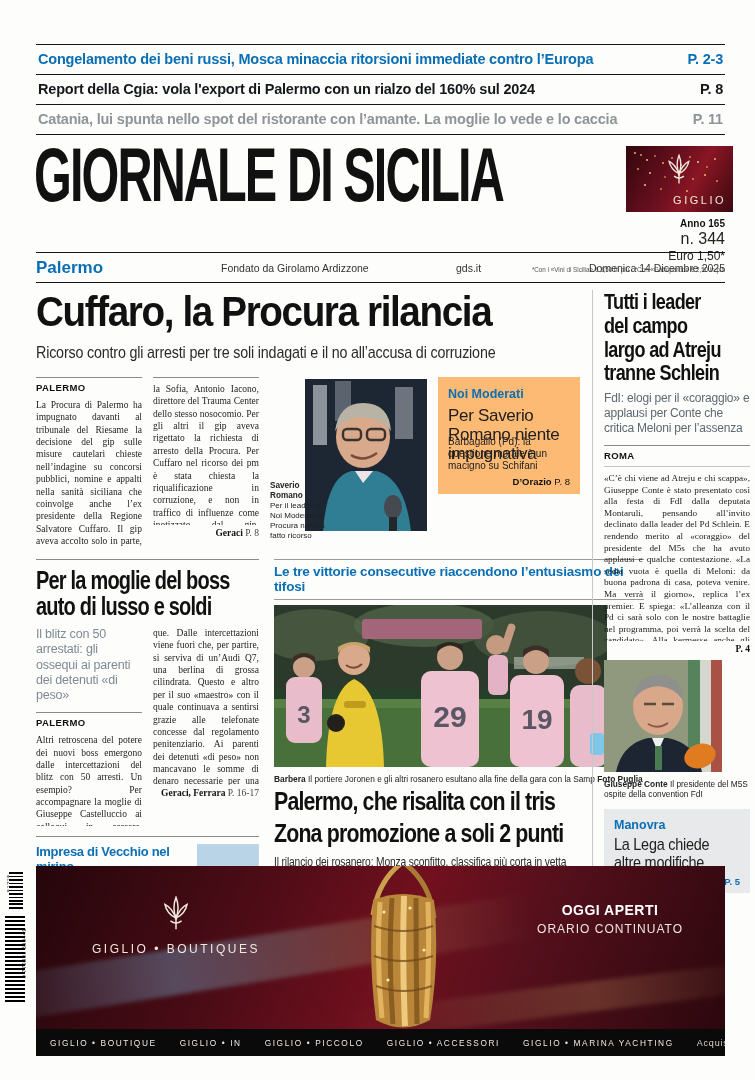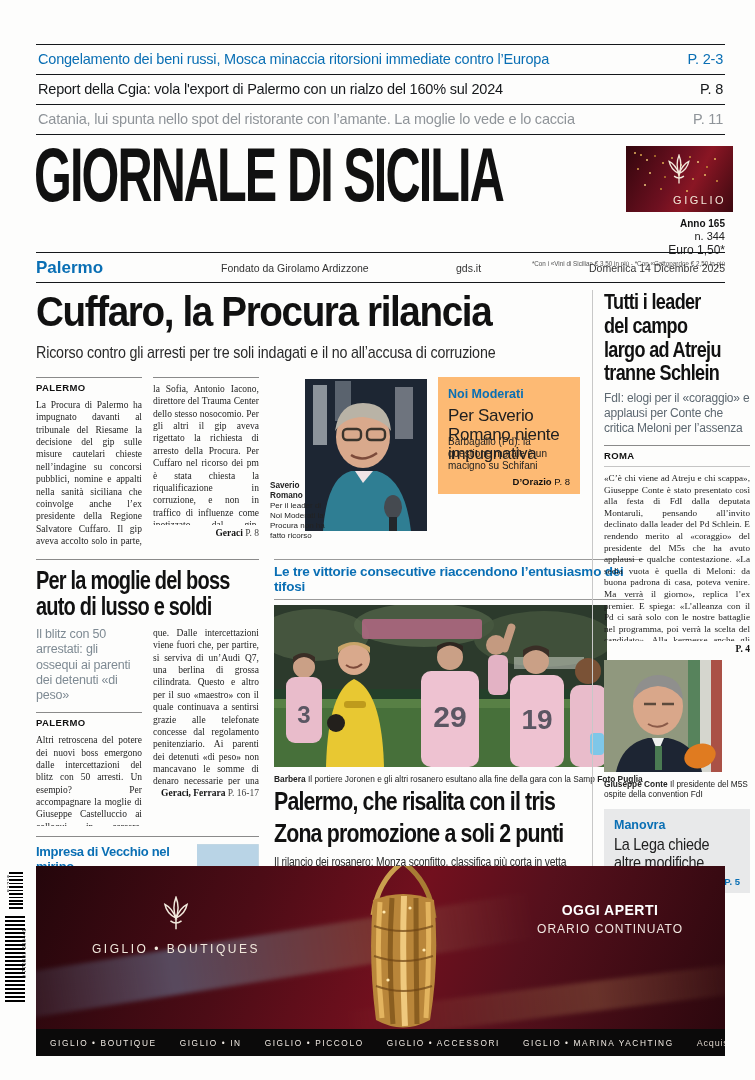--- a/index.html
+++ b/index.html
@@ -8,21 +8,21 @@
     position:relative; width:755px; height:1080px; background:#fdfdfc;
     margin:0 auto; overflow:hidden;
     font-family:"Liberation Sans", sans-serif; color:#111;
   }
   .serif { font-family:"Liberation Serif", serif; }
 
   
   .strips { position:absolute; left:36px; right:30px; top:44px; }
   .strip { display:flex; justify-content:space-between; align-items:center;
            border-top:1.5px solid #15181b; padding:6px 2px 7px 2px;
-           font-size:14.5px; font-weight:normal; letter-spacing:-.2px; }
+           font-size:14.5px; font-weight:bold; letter-spacing:-.2px; }
   .strip:last-child { border-bottom:1.5px solid #15181b; }
   .strip.blue, .strip.blue .pref { color:#0a6fb4; }
   .strip.black, .strip.black .pref { color:#15181b; }
   .strip.gray, .strip.gray .pref { color:#8f9499; }
   .pref { white-space:nowrap; margin-left:12px; }
 
   
   .masthead { position:absolute; left:34px; top:140px; width:560px; height:76px; }
   .masthead h1 { font-size:76px; font-weight:bold; letter-spacing:-3px; line-height:.92;
                  white-space:nowrap; transform:scaleX(.64); transform-origin:left top; }
@@ -33,21 +33,21 @@
       background:#e8b45f;
       box-shadow:6px 2px #d9a34a,12px 7px #e8c072,20px 3px #b97f2e,28px 10px #e2ae52,37px 5px #caa04e,
                  46px 12px #e8bd66,55px 4px #d09440,63px 9px #efc97e,72px 14px #c78c36,80px 6px #e5b65c,
                  3px 16px #d9a34a,15px 20px #e8c072,30px 24px #b97f2e,44px 22px #e2ae52,58px 26px #caa04e,
                  70px 22px #e8bd66,82px 28px #d09440,10px 32px #efc97e,26px 36px #c78c36,52px 38px #e5b65c; }
   .giglio-box svg { position:absolute; left:38px; top:8px; }
   .giglio-box .brand { position:absolute; right:7px; bottom:6px; color:#f3e9da;
                        font-size:11px; letter-spacing:2.5px; }
   .edition { position:absolute; right:30px; top:218px; text-align:right; line-height:1.15; }
   .edition .anno { font-weight:bold; font-size:10px; }
-  .edition .num, .edition .price { font-size:11px; color:#222; }
+  .edition .num, .edition .price { font-size:16px; color:#222; }
   .edition .price { font-size:12px; margin-top:2px; }
   .edition .note { font-size:6.3px; color:#555; margin-top:2px; }
 
   
   .folio { position:absolute; left:36px; right:30px; top:252px; height:31px;
            border-top:1.5px solid #15181b; border-bottom:1px solid #15181b;
            display:flex; align-items:center; }
   .folio .ed { color:#0a6fb4; font-weight:bold; font-size:17px; width:185px; }
   .folio .founder { font-size:10.5px; color:#333; width:235px; }
   .folio .site { font-size:10.5px; color:#333; width:130px; }

